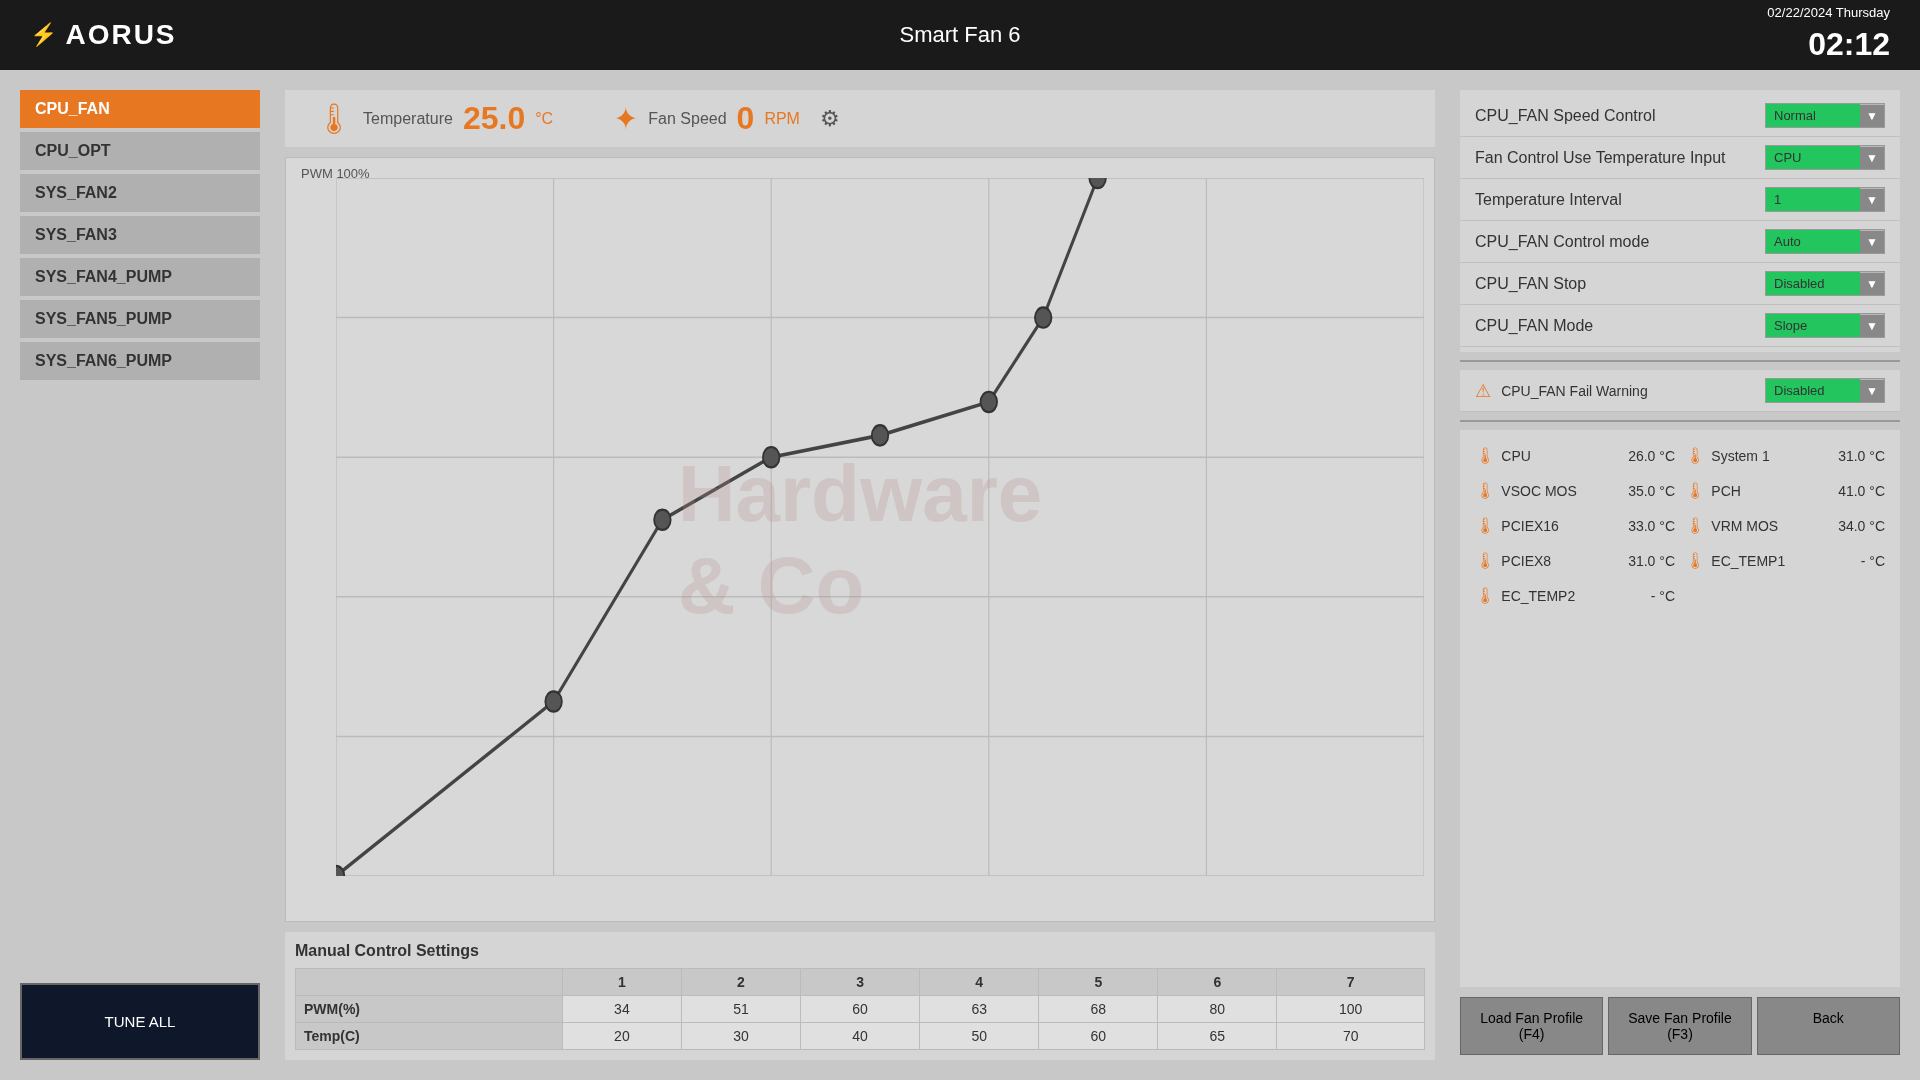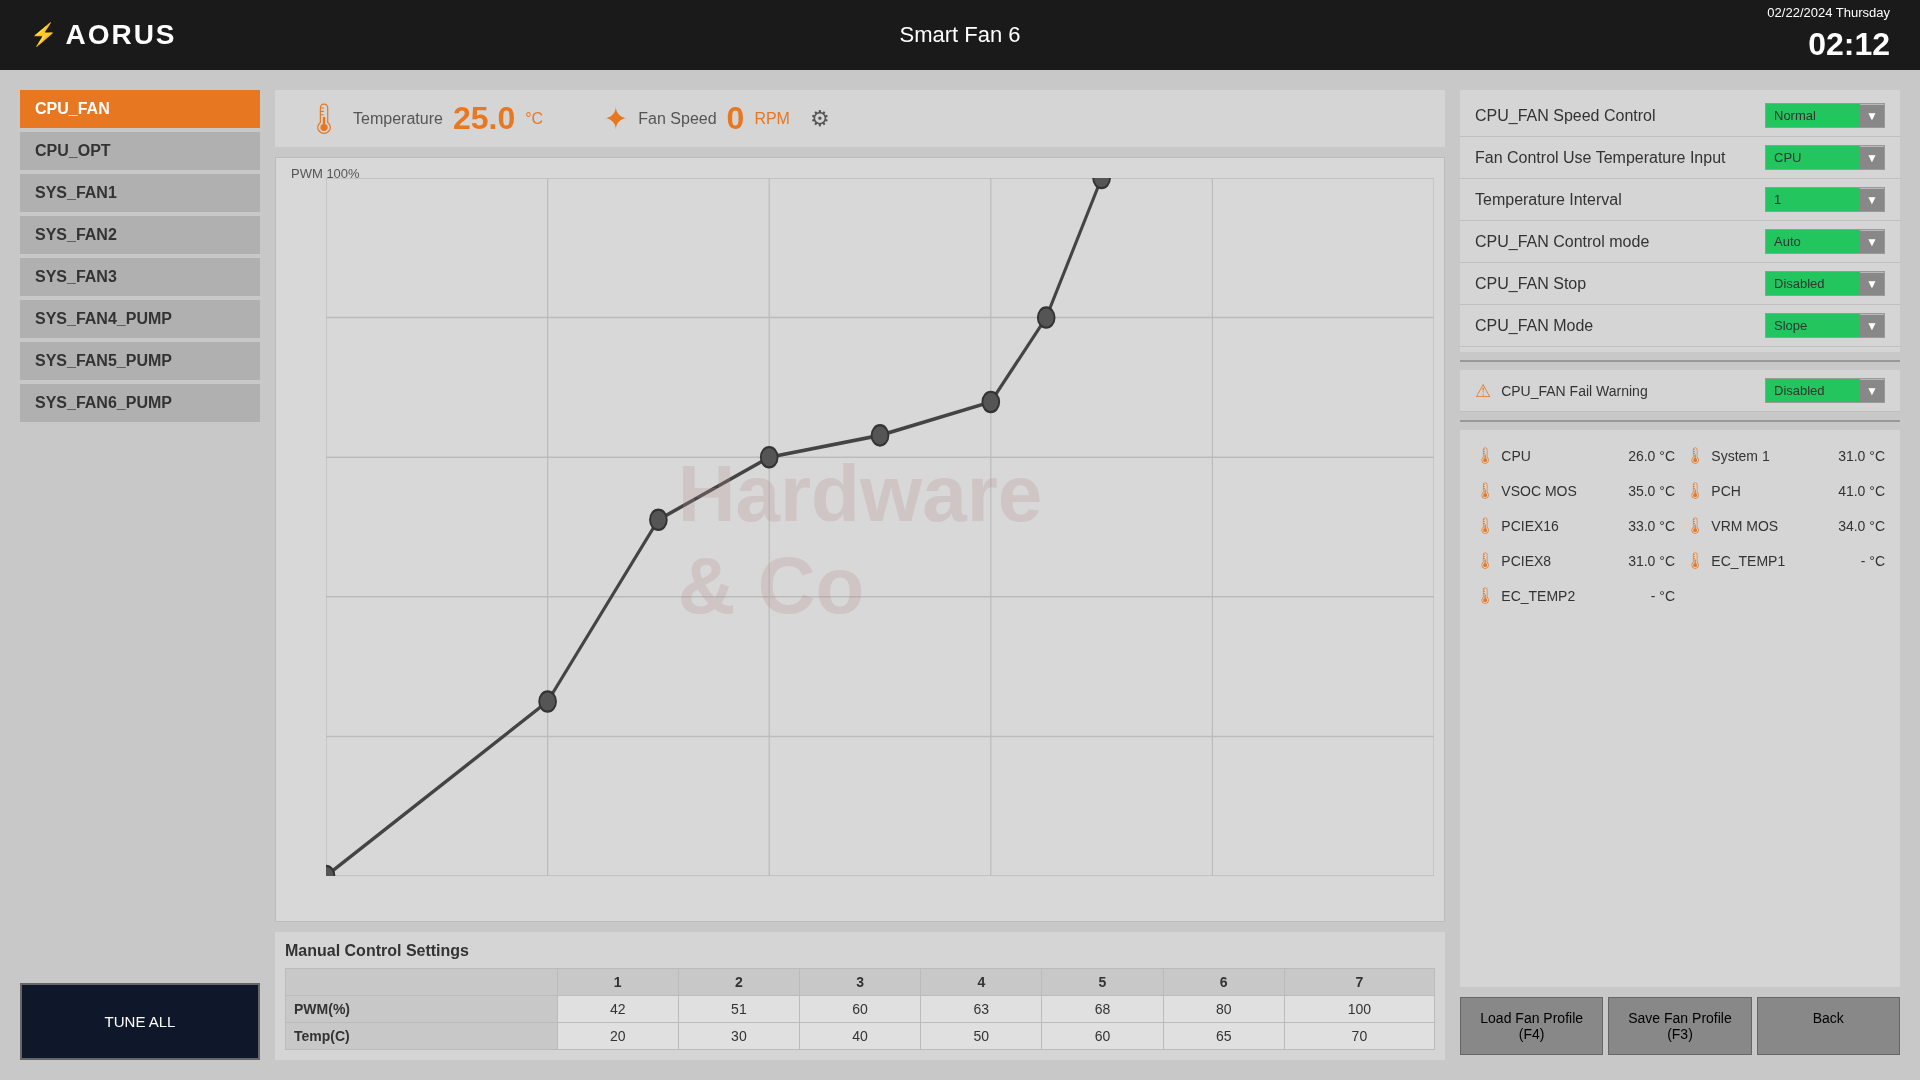--- a/index.html
+++ b/index.html
@@ -54,21 +54,21 @@
       font-size: 32px;
       font-weight: bold;
       display: block;
     }
 
     
     .main-content {
       display: flex;
       height: calc(1080px - 70px);
       padding: 20px;
-      gap: 15px;
+      gap: 25px;
     }
 
     
     .left-sidebar {
       width: 240px;
       display: flex;
       flex-direction: column;
       gap: 4px;
       flex-shrink: 0;
     }
@@ -333,21 +333,20 @@
     <span>02/22/2024 Thursday</span>
     <span class="header-time">02:12</span>
   </div>
 </div>
 
 <div class="main-content">
 
   <div class="left-sidebar">
     <div class="fan-item active">CPU_FAN</div>
     <div class="fan-item">CPU_OPT</div>
-    <div class="fan-item">SYS_FAN1</div>
     <div class="fan-item">SYS_FAN2</div>
     <div class="fan-item">SYS_FAN3</div>
     <div class="fan-item">SYS_FAN4_PUMP</div>
     <div class="fan-item">SYS_FAN5_PUMP</div>
     <div class="fan-item">SYS_FAN6_PUMP</div>
     <div class="tune-all-btn">TUNE ALL</div>
   </div>
 
   <div class="center-panel">
 
@@ -425,21 +424,21 @@
             <th>3</th>
             <th>4</th>
             <th>5</th>
             <th>6</th>
             <th>7</th>
           </tr>
         </thead>
         <tbody>
           <tr>
             <td>PWM(%)</td>
-            <td>42</td>
+            <td>34</td>
             <td>51</td>
             <td>60</td>
             <td>63</td>
             <td>68</td>
             <td>80</td>
             <td>100</td>
           </tr>
           <tr>
             <td>Temp(C)</td>
             <td>20</td>

